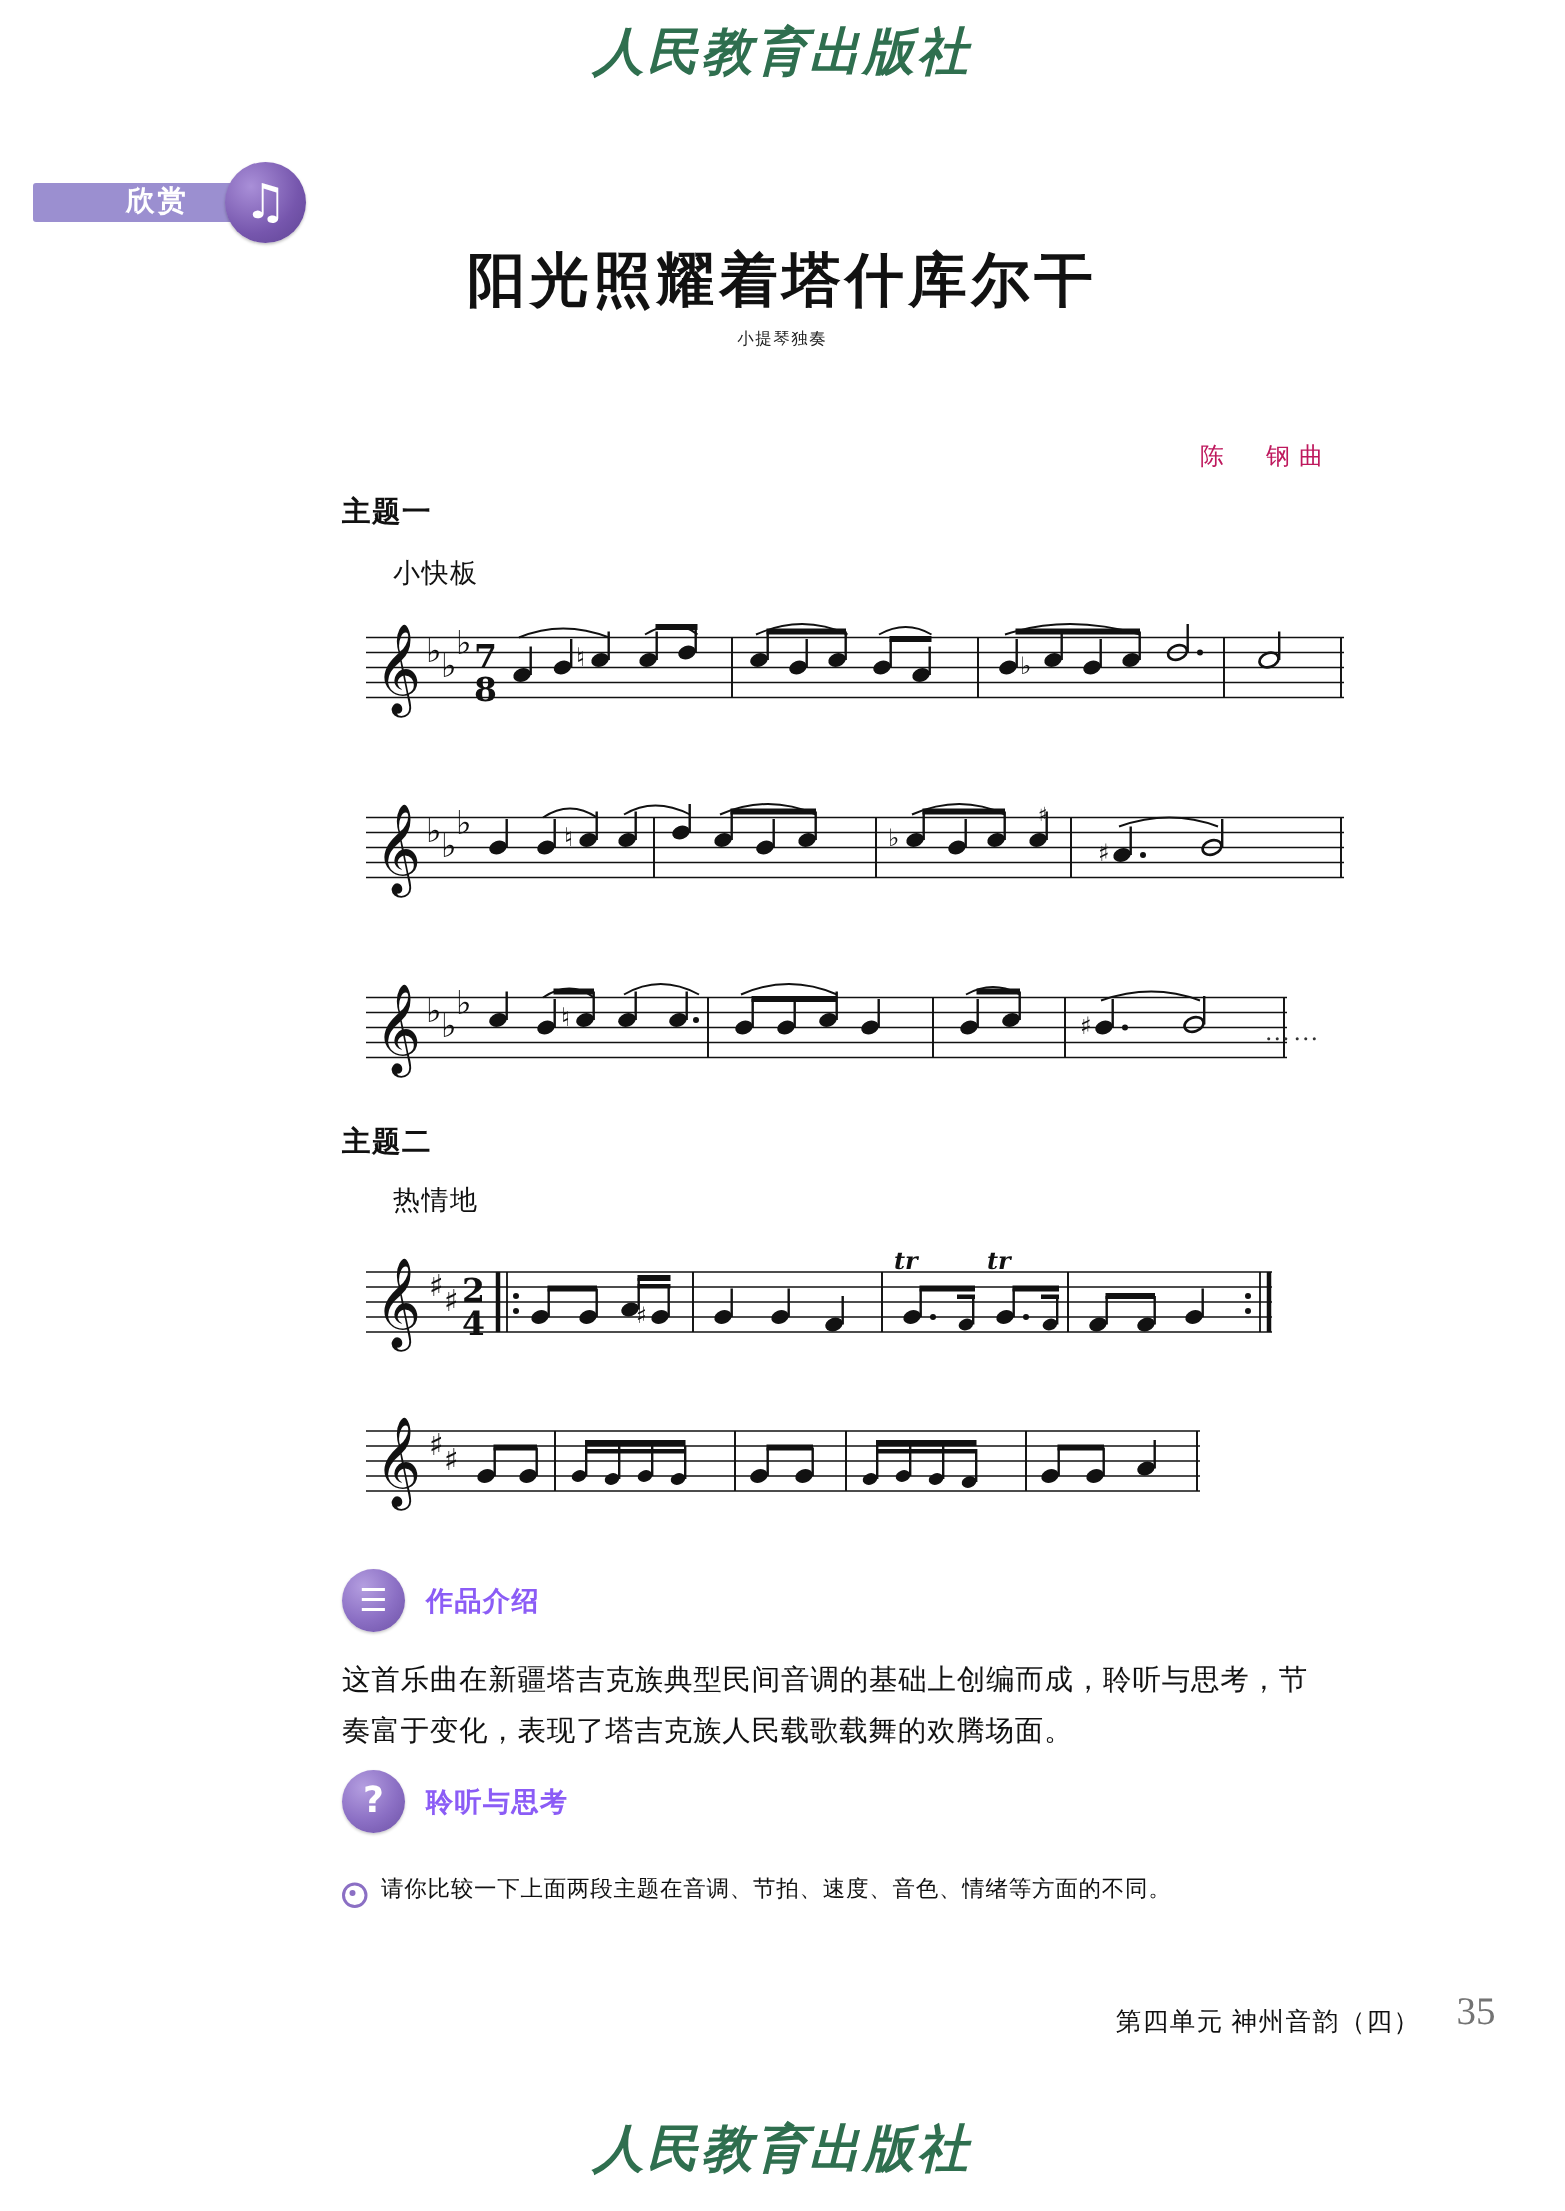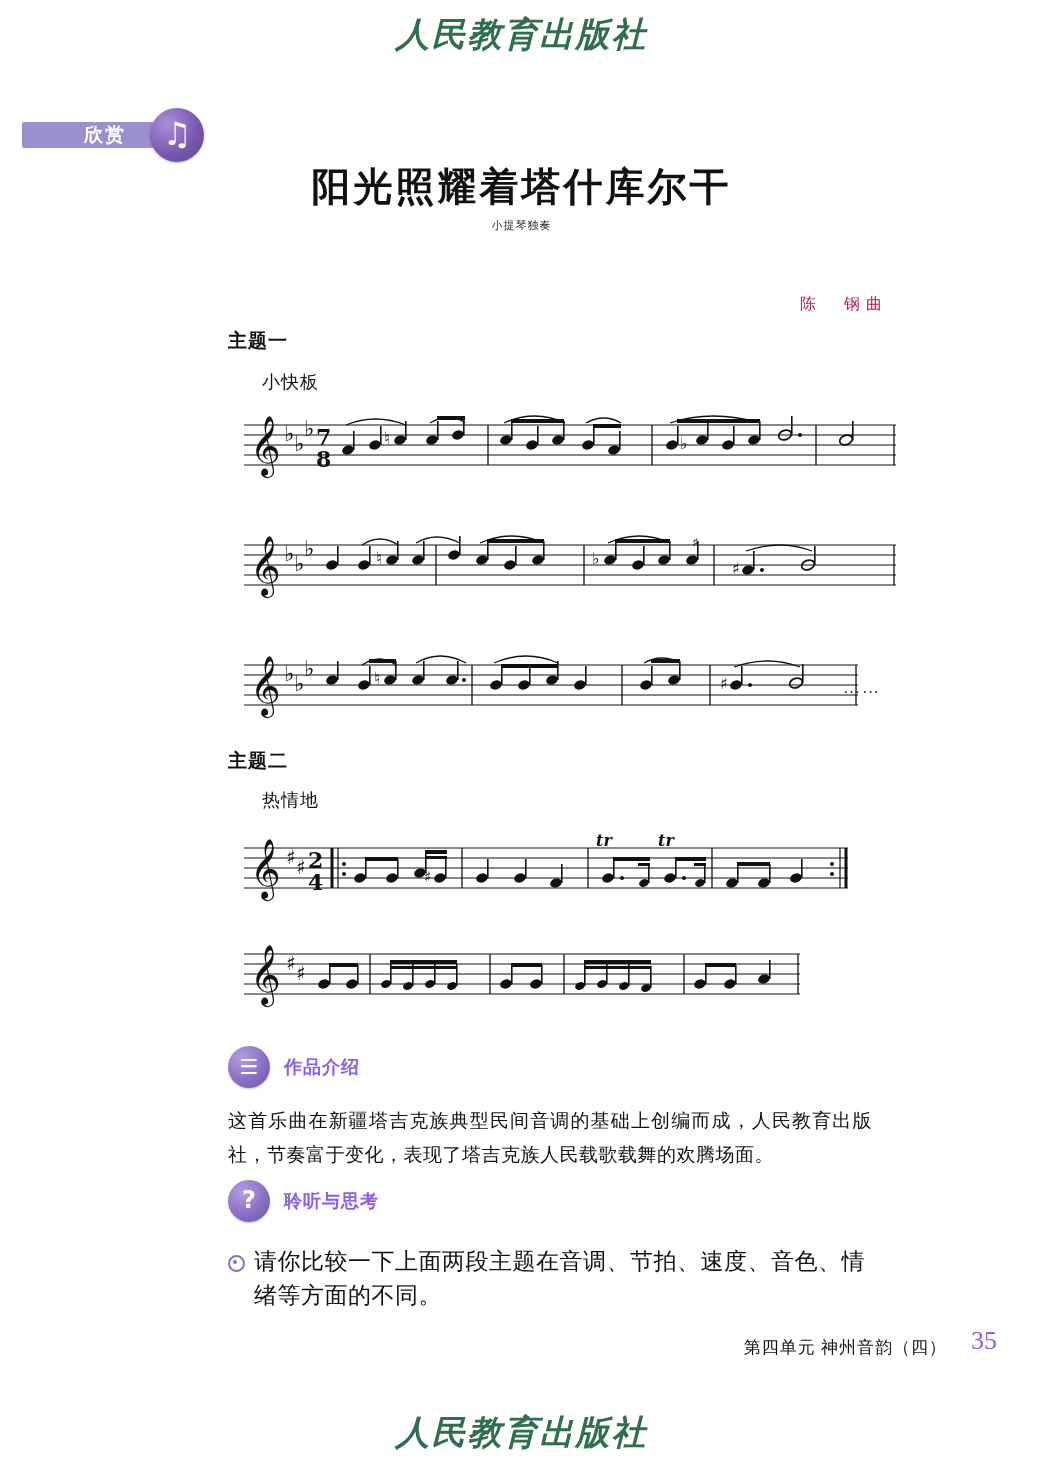--- a/index.html
+++ b/index.html
@@ -236,22 +236,22 @@
     position: absolute;
     left: 2.5px;
     top: 2.5px;
     width: 4px;
     height: 4px;
     border-radius: 50%;
     background: #8b6fc4;
   }
   .bullet-text {
     margin-left: 9px;
-    font-family: Liberation Sans, sans-serif;
-    font-size: 23px;
+    font-family: Liberation Mono, monospace;
+    font-size: 15px;
     line-height: 34px;
     letter-spacing: 0.5px;
     color: #111;
   }
 
   
   .footer {
     position: absolute;
     right: 96px;
     top: 1336px;
@@ -259,21 +259,21 @@
     font-size: 17px;
     color: #111;
     letter-spacing: 1px;
   }
   .page-number {
     position: absolute;
     right: 46px;
     top: 1326px;
     font-family: "Liberation Serif", serif;
     font-size: 26px;
-    color: #8b5cf6;
+    color: #737373;
   }
 </style>
 </head>
 <body>
 
 <div class="publisher-mark top">人民教育出版社</div>
 <div class="publisher-mark bottom">人民教育出版社</div>
 
 <div class="section-tag">
   <div class="tag-bar"></div>
@@ -643,21 +643,21 @@
 </div>
 
 <div class="staff" style="left:240px; top:928px; width:0; height:0;"></div>
 
 <div class="sub-heading" id="intro-heading">
   <div class="badge scroll">
     <div class="glyph">☰</div>
   </div>
   <div class="heading-text">作品介绍</div>
 </div>
-<div class="body-text" id="intro-text">这首乐曲在新疆塔吉克族典型民间音调的基础上创编而成，人民教育出版社，节奏富于变化，表现了塔吉克族人民载歌载舞的欢腾场面。</div>
+<div class="body-text" id="intro-text">这首乐曲在新疆塔吉克族典型民间音调的基础上创编而成，聆听与思考，节奏富于变化，表现了塔吉克族人民载歌载舞的欢腾场面。</div>
 
 <div class="sub-heading" id="listen-heading">
   <div class="badge">
     <div class="glyph">?</div>
   </div>
   <div class="heading-text">聆听与思考</div>
 </div>
 
 <div class="bullet-item" id="question-item">
   <div class="bullet-dot"></div>

